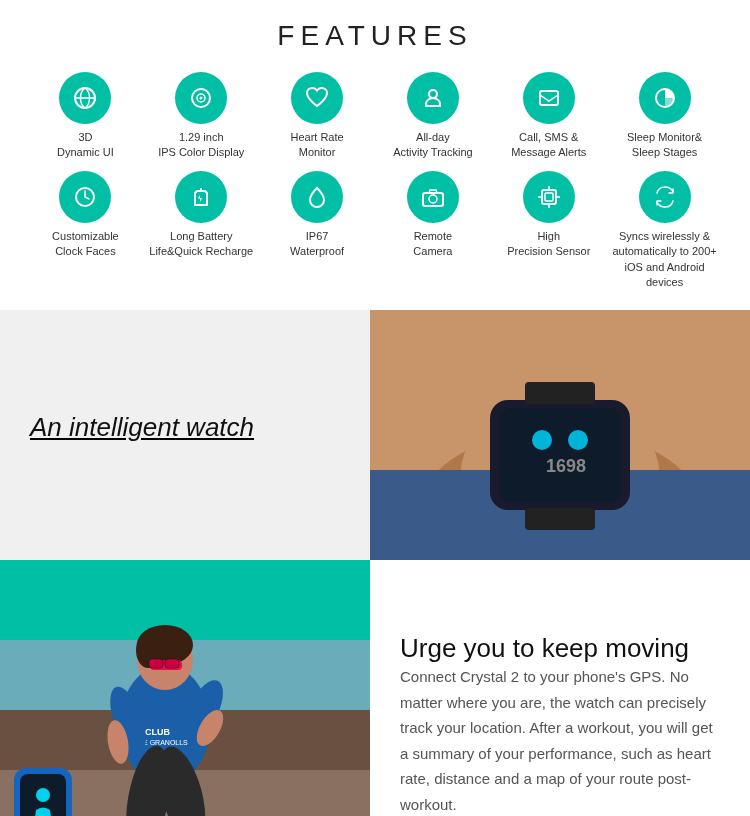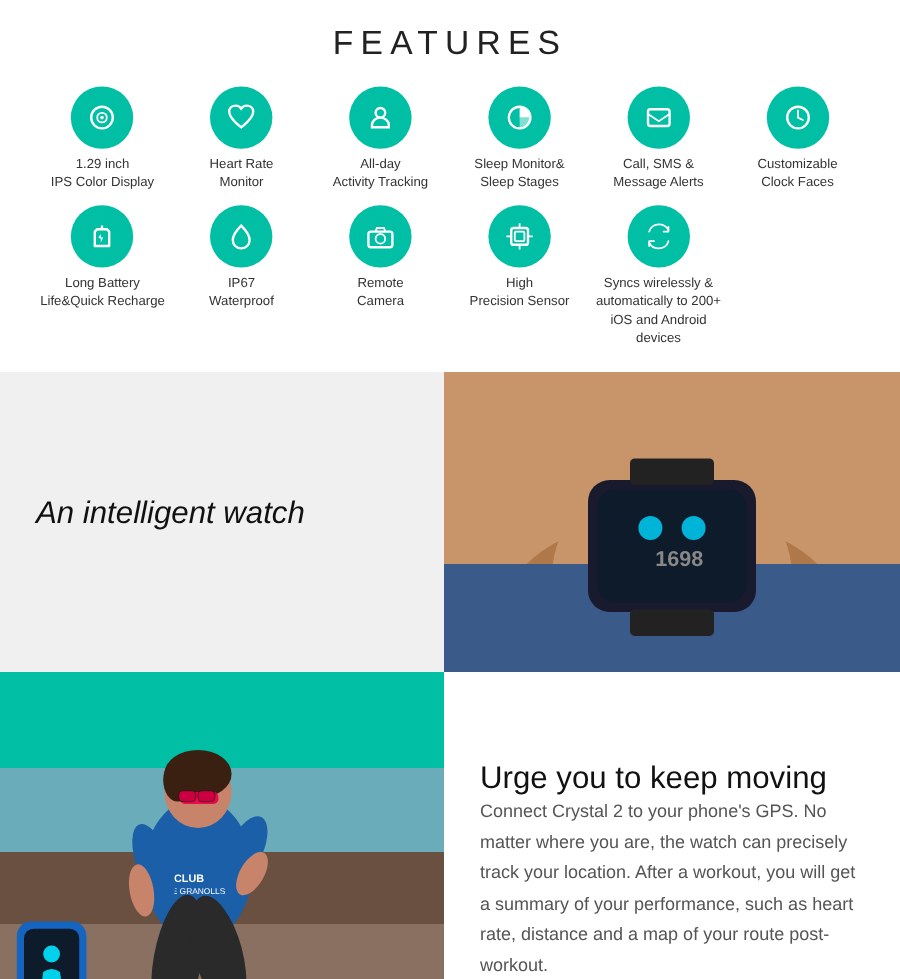--- a/index.html
+++ b/index.html
@@ -58,20 +58,21 @@
       display: flex;
       height: 250px;
       background: #f0f0f0;
     }
     .intelligent-text {
       width: 370px;
       padding: 40px 30px;
       display: flex;
       flex-direction: column;
       justify-content: center;
+      text-decoration: underline;
     }
     .intelligent-text h2 {
       font-size: 26px;
       font-weight: 400;
       color: #111;
       margin-bottom: 15px;
       font-style: italic;
     }
     .intelligent-text p {
       font-size: 12px;
@@ -132,20 +133,31 @@
 </head>
 <body>
 
 <div>
 
   <div class="features-section">
     <h1 class="features-title">FEATURES</h1>
 
     <div class="features-grid">
 
+      <div class="feature-item">
+        <div class="feature-icon">
+          <svg width="28" height="28" viewBox="0 0 28 28" fill="none">
+            <circle cx="14" cy="14" r="10" stroke="white" stroke-width="2" fill="none"></circle>
+            <path d="M14 4 C8 8 8 20 14 24" stroke="white" stroke-width="1.5" fill="none"></path>
+            <path d="M14 4 C20 8 20 20 14 24" stroke="white" stroke-width="1.5" fill="none"></path>
+            <path d="M4 14 H24" stroke="white" stroke-width="1.5"></path>
+          </svg>
+        </div>
+        <span class="feature-label">3D<br>Dynamic UI</span>
+      </div>
 
       <div class="feature-item">
         <div class="feature-icon">
           <svg width="28" height="28" viewBox="0 0 28 28" fill="none">
             <circle cx="14" cy="14" r="9" stroke="white" stroke-width="2" fill="none"></circle>
             <circle cx="14" cy="14" r="4" stroke="white" stroke-width="1.5" fill="none"></circle>
             <circle cx="14" cy="14" r="1.5" fill="white"></circle>
           </svg>
         </div>
         <span class="feature-label">1.29 inch<br>IPS Color Display</span>
@@ -166,36 +178,36 @@
             <circle cx="14" cy="10" r="4" stroke="white" stroke-width="2" fill="none"></circle>
             <path d="M14 14 C10 14 7 17 7 20 L7 22 L21 22 L21 20 C21 17 18 14 14 14Z" stroke="white" stroke-width="2" fill="none"></path>
           </svg>
         </div>
         <span class="feature-label">All-day<br>Activity Tracking</span>
       </div>
 
       <div class="feature-item">
         <div class="feature-icon">
           <svg width="28" height="28" viewBox="0 0 28 28" fill="none">
+            <rect x="5" y="7" width="18" height="14" rx="2" stroke="white" stroke-width="2" fill="none"></rect>
+            <path d="M5 11 L14 17 L23 11" stroke="white" stroke-width="1.5"></path>
+          </svg>
+        </div>
+        <span class="feature-label">Call, SMS &amp;<br>Message Alerts</span>
+      </div>
+
+      <div class="feature-item">
+        <div class="feature-icon">
+          <svg width="28" height="28" viewBox="0 0 28 28" fill="none">
             <circle cx="14" cy="14" r="9" stroke="white" stroke-width="2" fill="none"></circle>
             <path d="M14 14 L14 5 A9 9 0 0 1 23 14 Z" fill="white"></path>
             <path d="M14 14 L23 14 A9 9 0 0 1 14 23 Z" fill="white" opacity="0.5"></path>
           </svg>
         </div>
         <span class="feature-label">Sleep Monitor&amp;<br>Sleep Stages</span>
-      </div>
-
-      <div class="feature-item">
-        <div class="feature-icon">
-          <svg width="28" height="28" viewBox="0 0 28 28" fill="none">
-            <rect x="5" y="7" width="18" height="14" rx="2" stroke="white" stroke-width="2" fill="none"></rect>
-            <path d="M5 11 L14 17 L23 11" stroke="white" stroke-width="1.5"></path>
-          </svg>
-        </div>
-        <span class="feature-label">Call, SMS &amp;<br>Message Alerts</span>
       </div>
 
       <div class="feature-item">
         <div class="feature-icon">
           <svg width="28" height="28" viewBox="0 0 28 28" fill="none">
             <circle cx="14" cy="14" r="9" stroke="white" stroke-width="2" fill="none"></circle>
             <path d="M14 8 L14 14 L18 16" stroke="white" stroke-width="1.5" stroke-linecap="round"></path>
           </svg>
         </div>
         <span class="feature-label">Customizable<br>Clock Faces</span>

